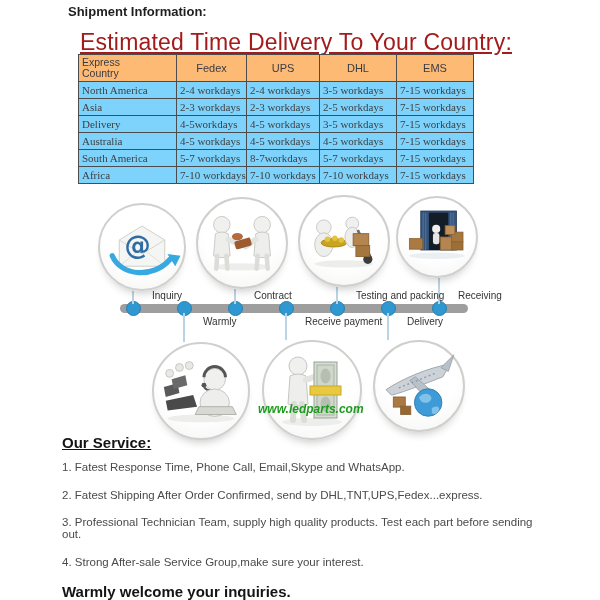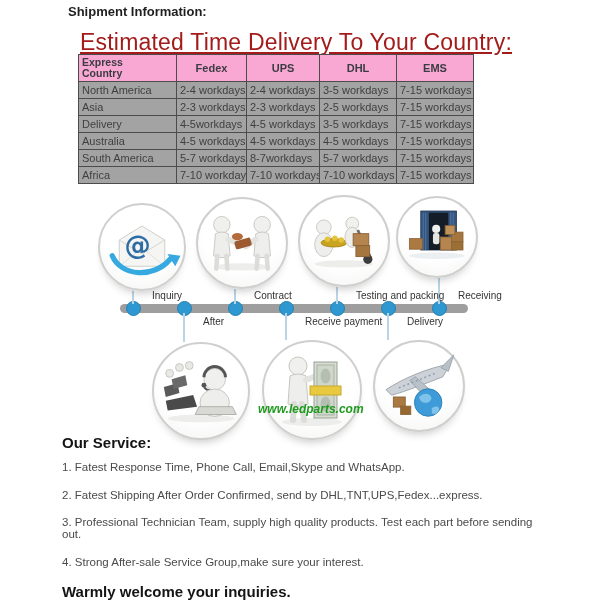--- a/index.html
+++ b/index.html
@@ -9,42 +9,42 @@
   
   .shipment-title{position:absolute;left:68px;top:4px;font-size:13px;font-weight:bold;color:#1f1f1f;}
   .delivery-heading{position:absolute;left:80px;top:29px;font-size:23px;color:#a31b1b;
                     text-decoration:underline;letter-spacing:.2px;}
 
   
   .delivery-table{position:absolute;left:78px;top:54px;width:395px;border-collapse:collapse;
                   table-layout:fixed;font-size:11px;color:#3f3f3f;}
   .delivery-table th,.delivery-table td{border:1px solid #4c4c4c;padding:1px 3px;text-align:left;
                   overflow:hidden;white-space:nowrap;}
-  .delivery-table thead th{background:#f9a8d4;color:#3b3b42;height:24px;font-weight:bold;
+  .delivery-table thead th{background:#fdba74;color:#3b3b42;height:24px;font-weight:normal;
                   font-size:11px;text-align:center;}
   .delivery-table thead th.corner{text-align:left;font-size:10.5px;line-height:11px;}
-  .delivery-table tbody td{height:14px;background:#a3a3a3;}
+  .delivery-table tbody td{height:14px;background:#7dd3fc;font-family:Liberation Serif, serif;}
   col.c-region{width:98px;} col.c-fedex{width:70px;} col.c-ups{width:73px;}
   col.c-dhl{width:77px;} col.c-ems{width:77px;}
 
   
   .flow{position:absolute;left:0;top:190px;width:600px;height:250px;}
   .flow-bar{position:absolute;left:120px;top:114px;width:348px;height:9px;background:#9e9e9e;border-radius:5px;}
   .flow-dot{position:absolute;width:13px;height:13px;border-radius:50%;background:#2f98d0;
             border:1px solid #2480b4;top:111px;}
   .flow-stem{position:absolute;width:2px;background:#b9d4e4;}
   .flow-label{position:absolute;font-size:10px;color:#333;white-space:nowrap;margin-left:12px;}
   .flow-circle{position:absolute;border-radius:50%;background:radial-gradient(circle at 50% 35%,#ffffff 55%,#f2f2f1 100%);
             border:2px solid #cfcfcd;box-shadow:0 7px 9px -5px rgba(0,0,0,.22);box-sizing:border-box;}
   .flow-circle svg{width:100%;height:100%;display:block;}
   .watermark{position:absolute;left:258px;top:212px;font-size:12px;font-weight:bold;font-style:italic;color:#1e9b1e;text-align:right;}
 
   
   .services{position:absolute;left:62px;top:434px;width:480px;}
-  .services-heading{font-size:15px;font-weight:bold;color:#141414;margin:0 0 10px 0;}
+  .services-heading{font-size:15px;font-weight:bold;color:#141414;margin:0 0 10px 0;text-decoration:underline;}
   .service-item{font-size:11.5px;color:#4a4a4a;margin:0 0 15.5px 0;}
   .services-closing{font-size:15px;font-weight:bold;color:#141414;margin:6px 0 16px 0;}
 </style>
 </head>
 <body>
 
 <div class="canvas">
 
   <div class="shipment-title">Shipment Information:</div>
   <div class="delivery-heading">Estimated Time Delivery To Your Country:</div>
@@ -129,21 +129,21 @@
 
     <div class="flow-stem" style="left:132px;top:101px;height:13px"></div>
     <div class="flow-stem" style="left:183px;top:123px;height:29px"></div>
     <div class="flow-stem" style="left:234px;top:99px;height:15px"></div>
     <div class="flow-stem" style="left:285px;top:123px;height:27px"></div>
     <div class="flow-stem" style="left:336px;top:97px;height:17px"></div>
     <div class="flow-stem" style="left:387px;top:123px;height:27px"></div>
     <div class="flow-stem" style="left:438px;top:88px;height:26px"></div>
 
     <div class="flow-label" style="left:140px;top:100px">Inquiry</div>
-    <div class="flow-label" style="left:191px;top:126px">After</div>
+    <div class="flow-label" style="left:191px;top:126px">Warmly</div>
     <div class="flow-label" style="left:242px;top:100px">Contract</div>
     <div class="flow-label" style="left:293px;top:126px">Receive payment</div>
     <div class="flow-label" style="left:344px;top:100px">Testing and packing</div>
     <div class="flow-label" style="left:395px;top:126px">Delivery</div>
     <div class="flow-label" style="left:446px;top:100px">Receiving</div>
 
     <div class="flow-circle" style="left:98px;top:13px;width:88px;height:88px">
       <span><svg viewBox="0 0 96 96">
         <path d="M22 40 L48 24 L74 40 L74 70 L22 70 Z" fill="#f5f5f3" stroke="#c9c9c5"></path>
         <path d="M22 40 L48 56 L74 40" fill="none" stroke="#cfcfcb"></path>

